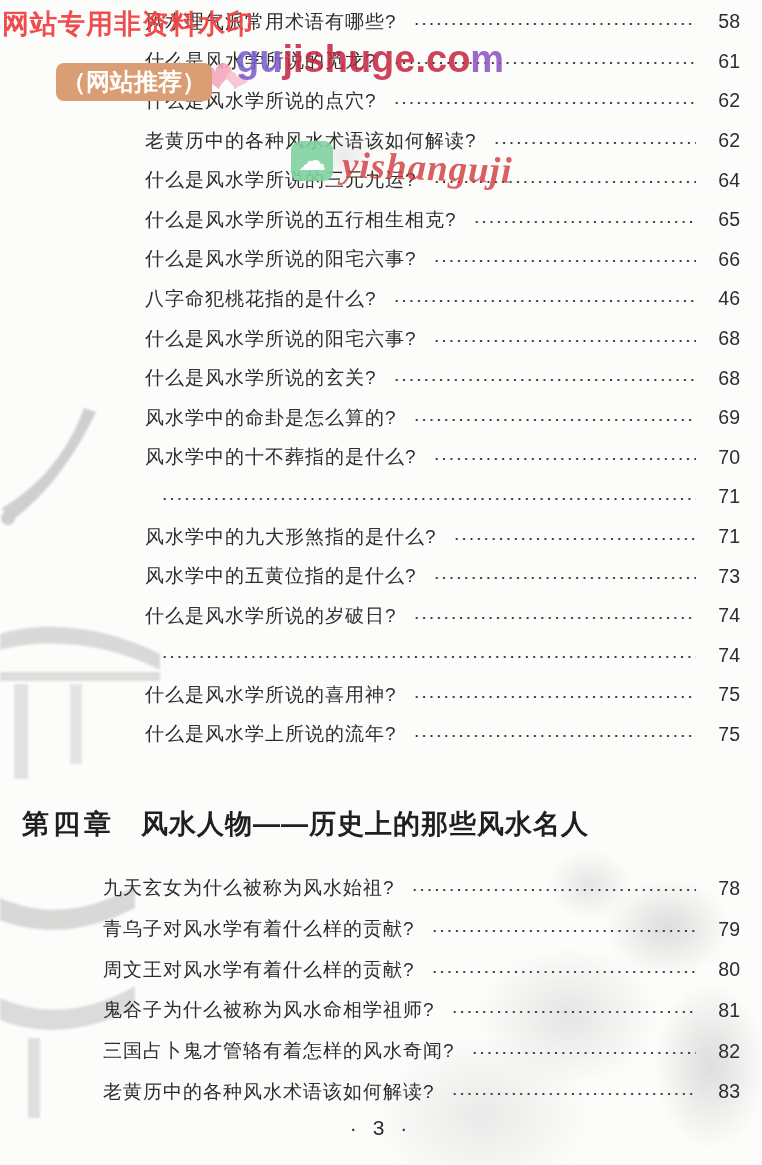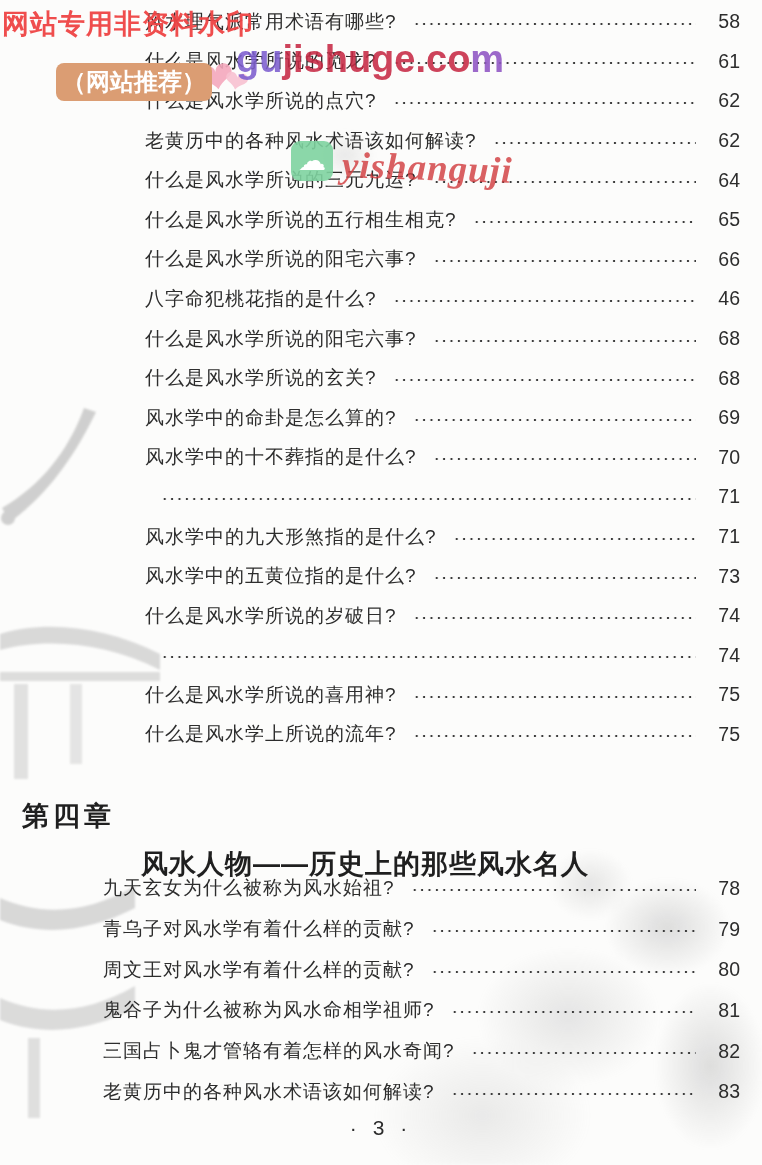--- a/index.html
+++ b/index.html
@@ -45,21 +45,21 @@
     background-size:7.4px 8px;
     background-repeat:repeat-x;
     background-position:left center;
   }
   .toc-page{
     width:34px;text-align:right;font-size:19.5px;color:#2d2d2d;flex:0 0 auto;
   }
   
   .chapter{
     position:absolute;top:798px;left:22px;right:22px;height:44px;
-    display:flex;align-items:flex-start;
+    display:flex;align-items:flex-end;
   }
   .chapter-number{font-size:27px;font-weight:bold;color:#1f1f1f;letter-spacing:4px;white-space:nowrap;}
   .chapter-title{margin-left:26px;font-size:27px;font-weight:bold;color:#1f1f1f;letter-spacing:1px;white-space:nowrap;margin-top:48px;}
   
   .footer{
     position:absolute;top:1116px;left:0;right:0;
     text-align:center;font-size:21px;color:#2d2d2d;letter-spacing:5px;
   }
   
   .corner-red{

